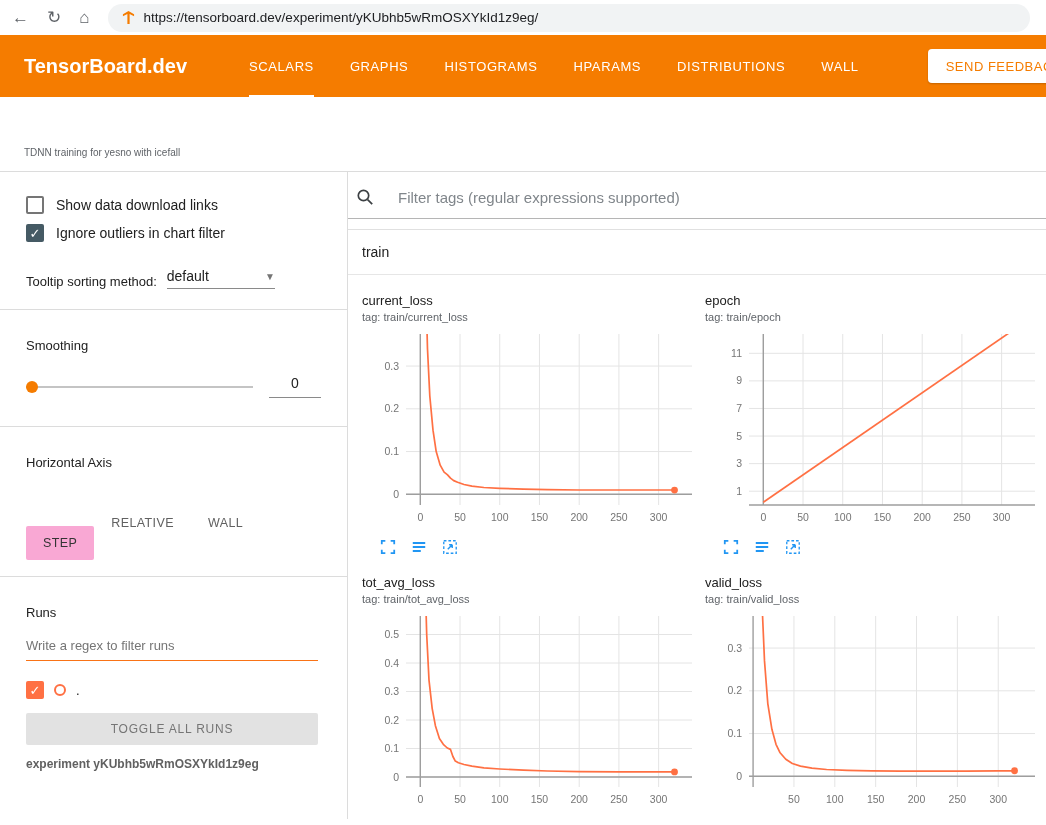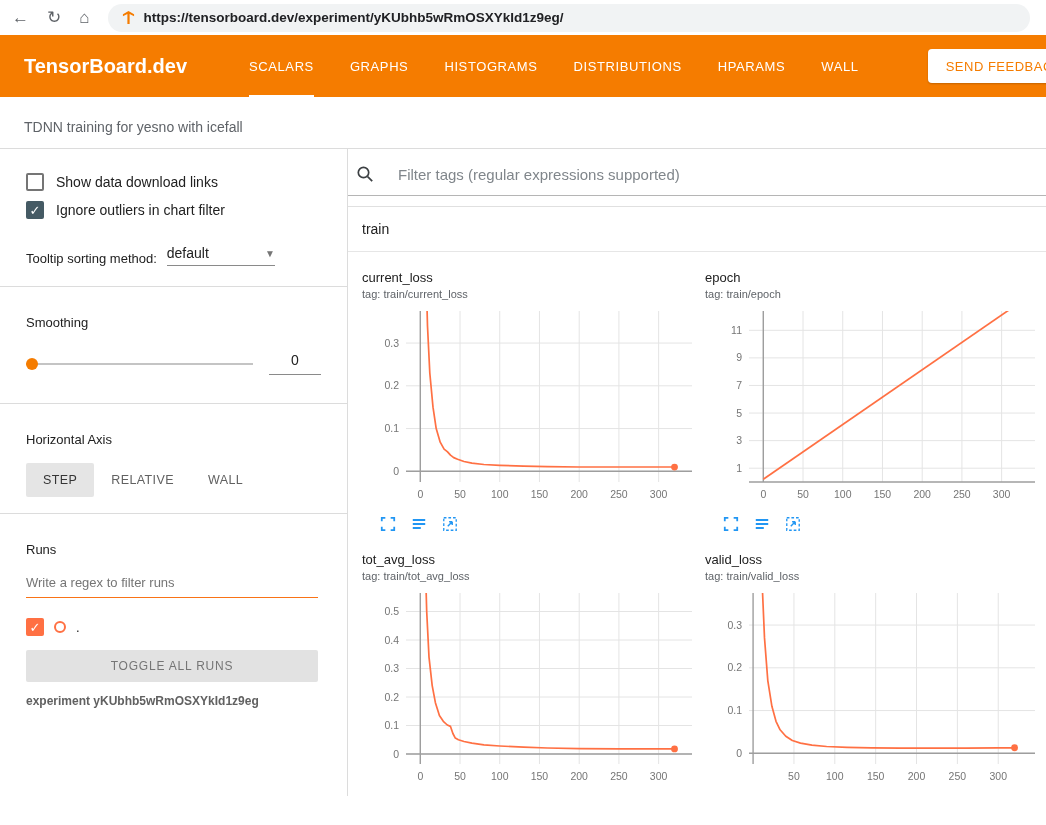--- a/index.html
+++ b/index.html
@@ -7,34 +7,34 @@
     --run-color:#ff7043;
     --icon-blue:#2196f3;
   }
   *{box-sizing:border-box;margin:0;padding:0;}
   html,body{width:1046px;height:825px;overflow:hidden;background:#fff;
     font-family:"Liberation Sans",sans-serif;color:#212121;}
   
   .browser-bar{height:35px;display:flex;align-items:center;gap:18px;padding:0 12px;background:#fff;}
   .nav-ic{font-size:17px;color:#5f6368;line-height:1;cursor:default;}
   .addr{flex:1;height:28px;background:#f1f3f4;border-radius:14px;display:flex;align-items:center;
-    gap:9px;padding:0 14px;font-size:13.5px;color:#202124;margin-right:4px;font-weight:bold;}
+    gap:9px;padding:0 14px;font-size:13.5px;color:#202124;margin-right:4px;}
   
   .app-header{height:62px;background:var(--orange);display:flex;align-items:center;
     padding:0 24px;position:relative;overflow:visible;}
   .brand{color:#fff;font-size:20px;font-weight:700;margin-right:62px;white-space:nowrap;}
   .tabs{display:flex;gap:36px;height:62px;align-items:center;}
   .tab{color:#fff;font-size:13px;font-weight:500;letter-spacing:.6px;height:100%;
     display:flex;align-items:center;border-bottom:2px solid transparent;padding-top:2px;cursor:pointer;}
   .tab.active{border-bottom-color:#fff;}
   .feedback{position:absolute;right:-34px;top:14px;height:34px;background:#fff;color:var(--orange);
     border:none;border-radius:4px;padding:0 18px;font-size:13px;font-weight:500;letter-spacing:.5px;
     font-family:inherit;box-shadow:0 1px 2px rgba(0,0,0,.2);white-space:nowrap;}
   
-  .exp-title{padding:22px 24px 13px;font-size:14px;color:#5f6368;border-bottom:1px solid #dcdcdc;}
+  .exp-title{padding:50px 24px 13px;font-size:10px;color:#5f6368;border-bottom:1px solid #dcdcdc;}
   
   .content{display:flex;height:647px;}
   .sidebar{width:348px;min-width:348px;border-right:1px solid #dcdcdc;background:#fff;
     padding-top:24px;overflow:hidden;}
   .divider{height:1px;background:#dcdcdc;}
   .cb-row{display:flex;align-items:center;gap:12px;margin:0 26px 10px;font-size:14px;cursor:pointer;}
   .cb{width:18px;height:18px;min-width:18px;border-radius:2px;display:flex;align-items:center;
     justify-content:center;font-size:13px;line-height:1;}
   .cb.unchecked{border:2px solid #757575;background:#fff;color:transparent;}
   .cb.checked{background:#455a64;color:#fff;}
@@ -45,21 +45,21 @@
   .caret{color:#757575;font-size:10px;}
   .side-label{margin:28px 26px 0;font-size:13px;color:#212121;}
   .slider-row{display:flex;align-items:center;margin:22px 26px 28px;gap:16px;}
   .slider{flex:1;height:2px;background:#c4c4c4;position:relative;cursor:pointer;}
   .thumb{width:12px;height:12px;border-radius:50%;background:var(--orange);position:absolute;left:0;top:-5px;}
   .slider-val{display:inline-block;width:52px;text-align:center;border-bottom:1px solid #8a8a8a;
     padding-bottom:6px;font-size:14px;}
   .axis-btns{display:flex;margin:16px 26px;}
   .axis-btn{border:none;background:transparent;color:#616161;font-size:12.5px;letter-spacing:.4px;
     padding:10px 17px;font-family:inherit;border-radius:2px;cursor:pointer;}
-  .axis-btn.active{background:#e5e5e5;color:#353535;}
+  .axis-btn.active{background:#f9a8d4;color:#353535;margin-top:40px;}
   .runs-input{display:block;width:292px;margin:18px 26px 0;border:none;outline:none;
     border-bottom:1px solid #f97316;font-size:13px;padding-bottom:7px;font-family:inherit;color:#212121;background:transparent;}
   .runs-input::placeholder{color:#757575;}
   .run-row{display:flex;align-items:center;gap:10px;margin:20px 26px 0;}
   .run-ring{width:12px;height:12px;border:2px solid var(--run-color);border-radius:50%;}
   .run-name{font-size:13px;}
   .toggle-runs{display:block;margin:14px 26px 0;width:292px;background:#e2e2e2;color:#757575;
     border:none;border-radius:2px;font-size:12px;letter-spacing:.8px;padding:9px 0;font-family:inherit;cursor:pointer;}
   .exp-caption{margin:12px 26px 0;font-size:12px;color:#616161;font-weight:bold;}
   
@@ -95,22 +95,22 @@
     <span>https://tensorboard.dev/experiment/yKUbhb5wRmOSXYkId1z9eg/</span>
   </div>
 </div>
 
 <header class="app-header">
   <div class="brand">TensorBoard.dev</div>
   <nav class="tabs" id="nav-tabs">
       <span class="tab active">SCALARS</span>
       <span class="tab">GRAPHS</span>
       <span class="tab">HISTOGRAMS</span>
+      <span class="tab">HPARAMS</span>
       <span class="tab">DISTRIBUTIONS</span>
-      <span class="tab">HPARAMS</span>
       <span class="tab">WALL</span>
     </nav>
   <button class="feedback">SEND FEEDBACK</button>
 </header>
 
 <div class="exp-title">TDNN training for yesno with icefall</div>
 
 <div class="content">
 
   <aside class="sidebar">

